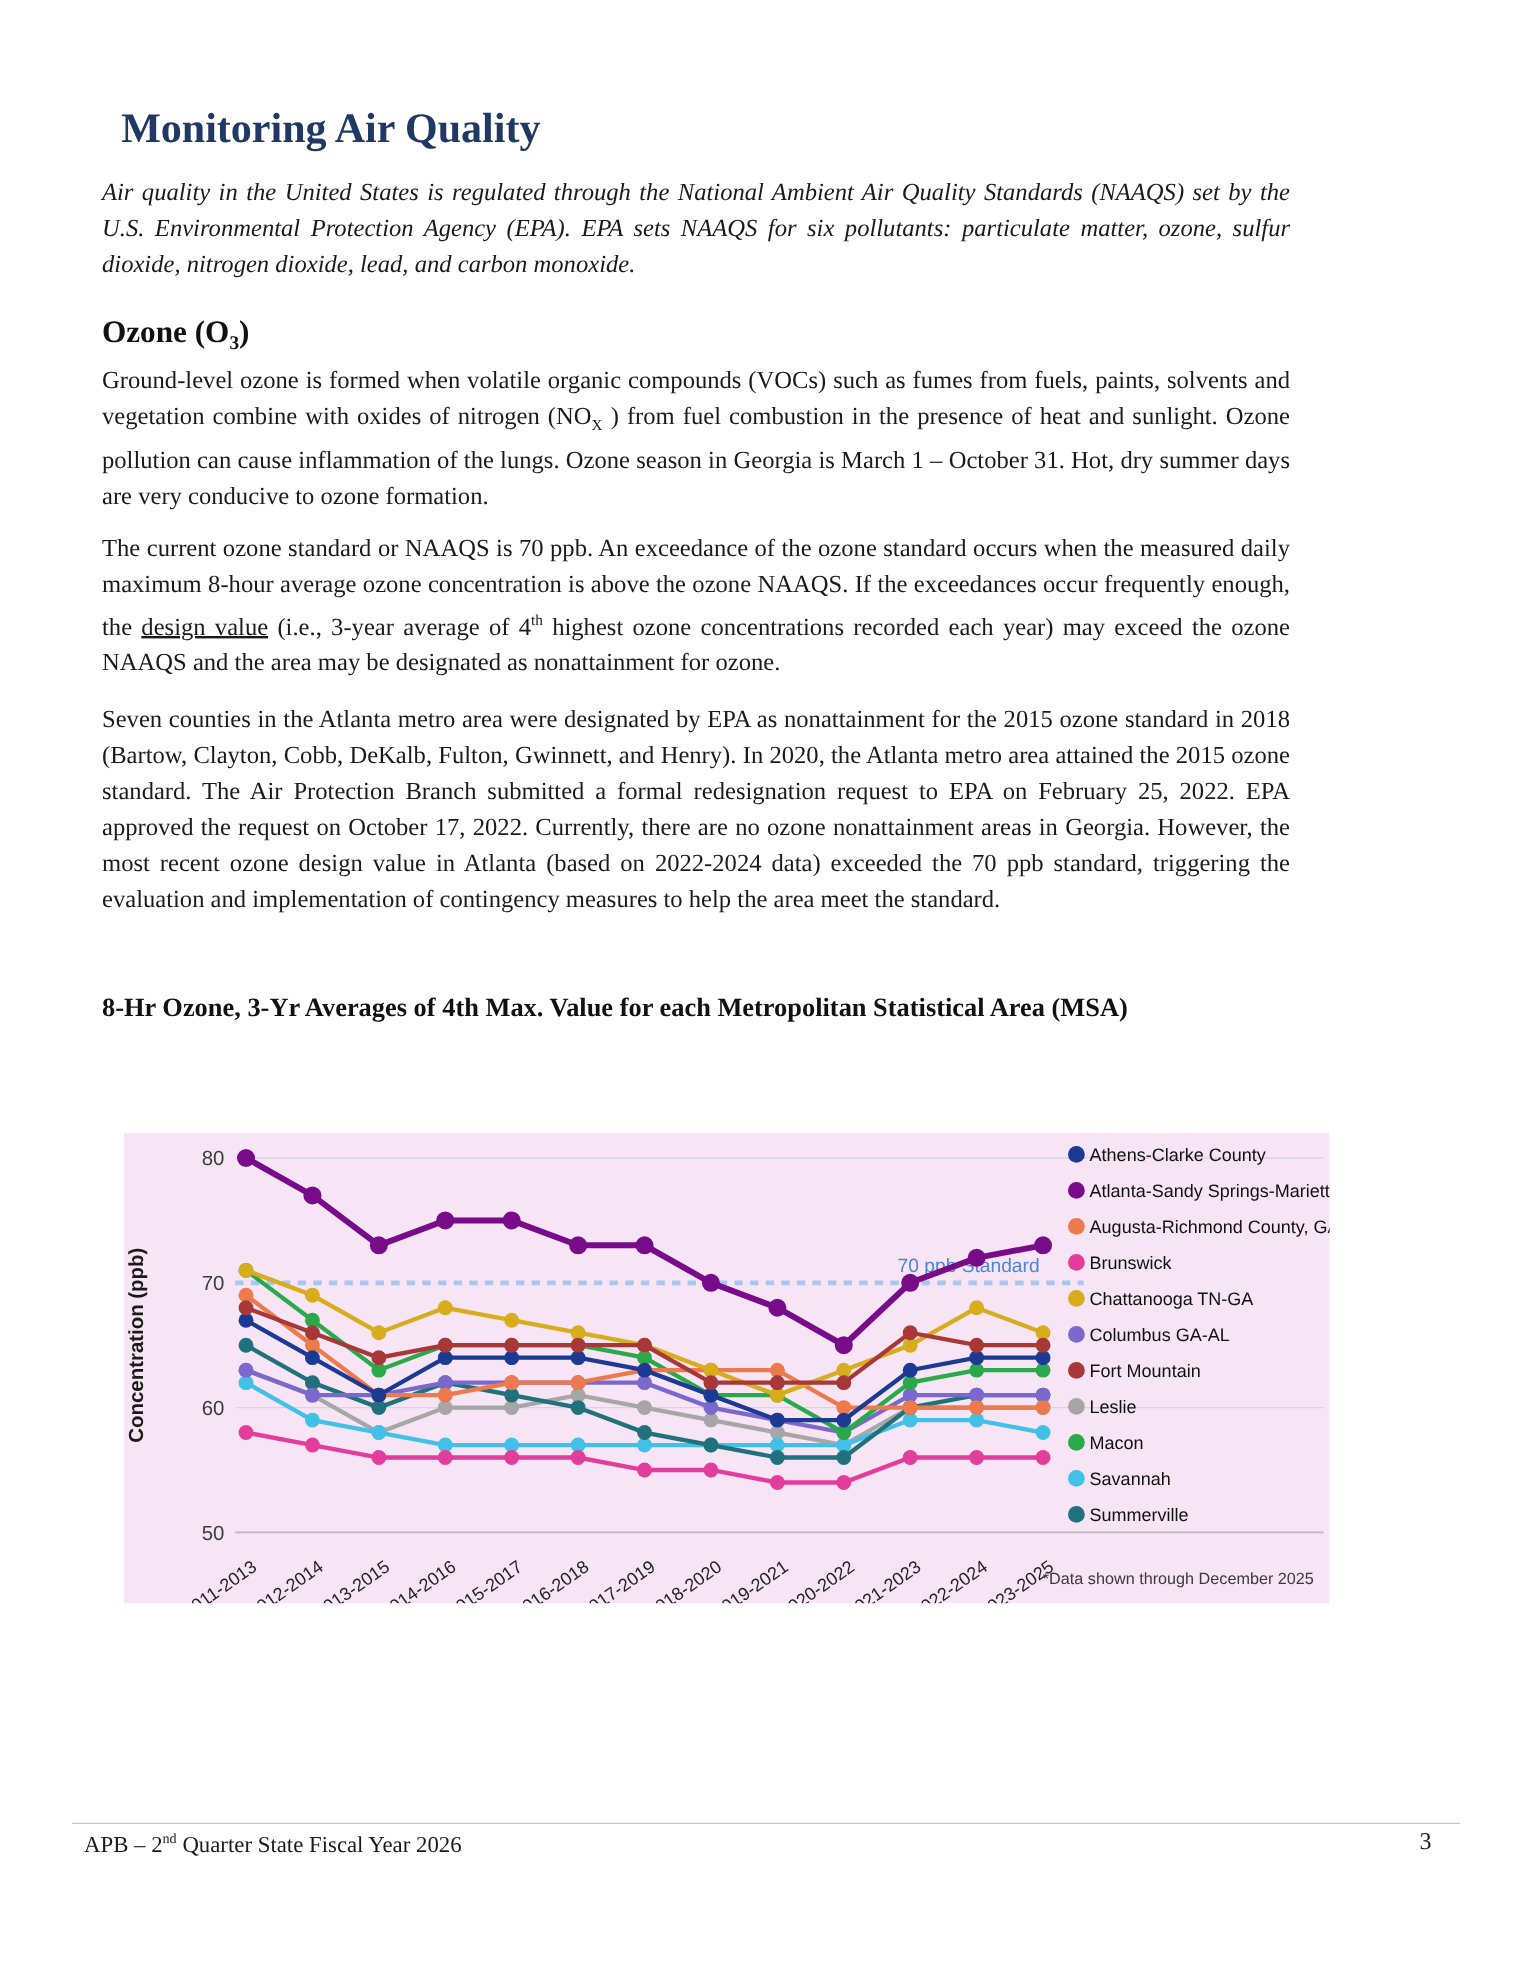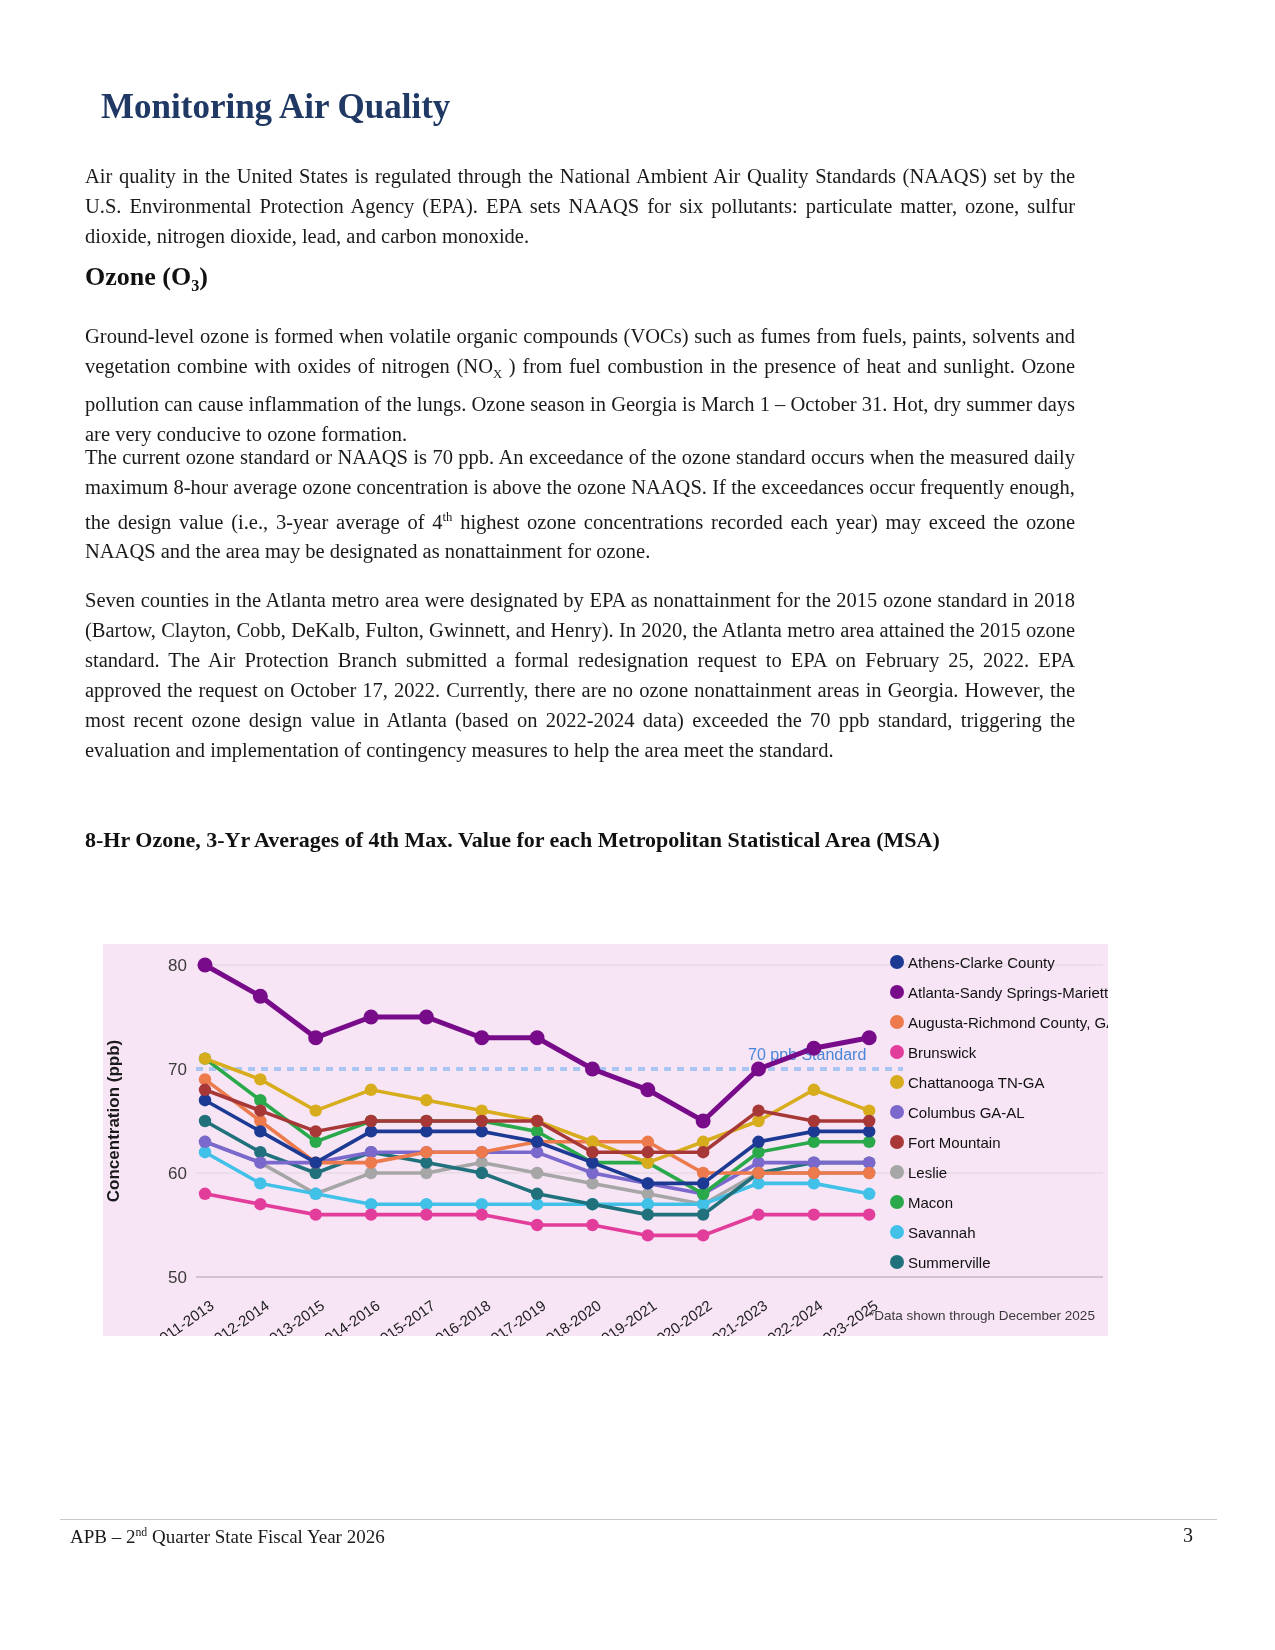--- a/index.html
+++ b/index.html
@@ -1,28 +1,28 @@
 <!DOCTYPE html>
 <html><head>
 <meta charset="utf-8">
 <style>
   html,body{margin:0;padding:0;background:#ffffff;}
   body{width:1275px;height:1650px;position:relative;overflow:hidden;
        font-family:"Liberation Serif", serif;color:#1a1a1a;}
   .abs{position:absolute;}
   .doc-title{left:85px;top:64px;width:1000px;font-size:35px;font-weight:bold;color:#1F3864;margin-left:16px;}
   .para{left:85px;width:990px;font-size:20.5px;line-height:30px;text-align:justify;}
-  .p1{top:140px;}
+  .p1{top:125px;font-style:italic;}
   .h2{left:85px;top:240px;font-size:26px;font-weight:bold;color:#111;text-align:center;}
-  .p2{top:300px;}
+  .p2{top:281px;}
   .p3{top:421px;}
   .p4{top:564px;}
   sub{font-size:62%;}
   sup{font-size:62%;}
-  .u{}
+  .u{text-decoration:underline;}
   .chart-title{left:85px;top:827px;width:1010px;text-align:left;font-size:22px;font-weight:bold;color:#111;}
   .chart-wrap{left:103px;top:944px;width:1005px;height:392px;}
   svg text{font-family:"Liberation Sans", sans-serif;}
   .footer-rule{left:60px;top:1519px;width:1157px;height:0;border-top:1.5px solid #c9c9c9;}
   .footer-left{left:70px;top:1526px;font-size:19px;color:#1a1a1a;}
   .footer-page{left:1183px;top:1524px;font-size:20px;color:#1a1a1a;}
 </style>
 </head>
 <body>
 

